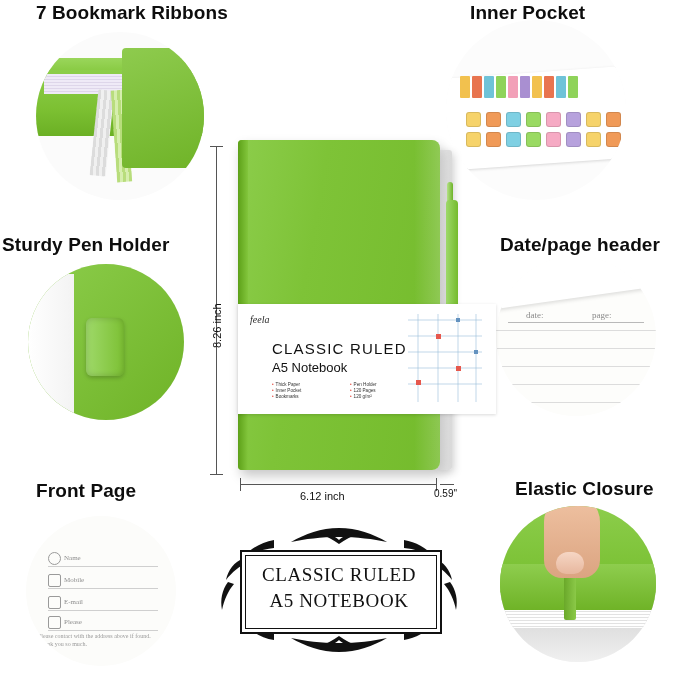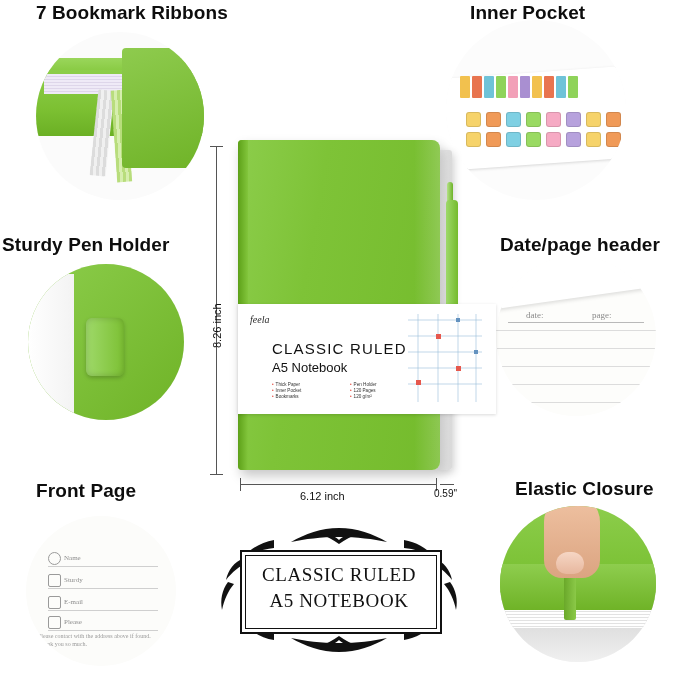--- a/index.html
+++ b/index.html
@@ -335,21 +335,21 @@
   </div>
 
   <div class="circle" id="c-front">
     <div class="fbg"></div>
 
     <div class="ficon" style="left:22px; top:36px; border-radius:50%;"></div>
     <div class="flabel" style="left:38px; top:38px;">Name</div>
     <div class="frow" style="top:50px;"></div>
 
     <div class="ficon" style="left:22px; top:58px;"></div>
-    <div class="flabel" style="left:38px; top:60px;">Sturdy</div>
+    <div class="flabel" style="left:38px; top:60px;">Mobile</div>
     <div class="frow" style="top:72px;"></div>
 
     <div class="ficon" style="left:22px; top:80px;"></div>
     <div class="flabel" style="left:38px; top:82px;">E-mail</div>
     <div class="frow" style="top:94px;"></div>
 
     <div class="ficon" style="left:22px; top:100px;"></div>
     <div class="flabel" style="left:38px; top:102px;">Please</div>
     <div class="frow" style="top:114px;"></div>
 

